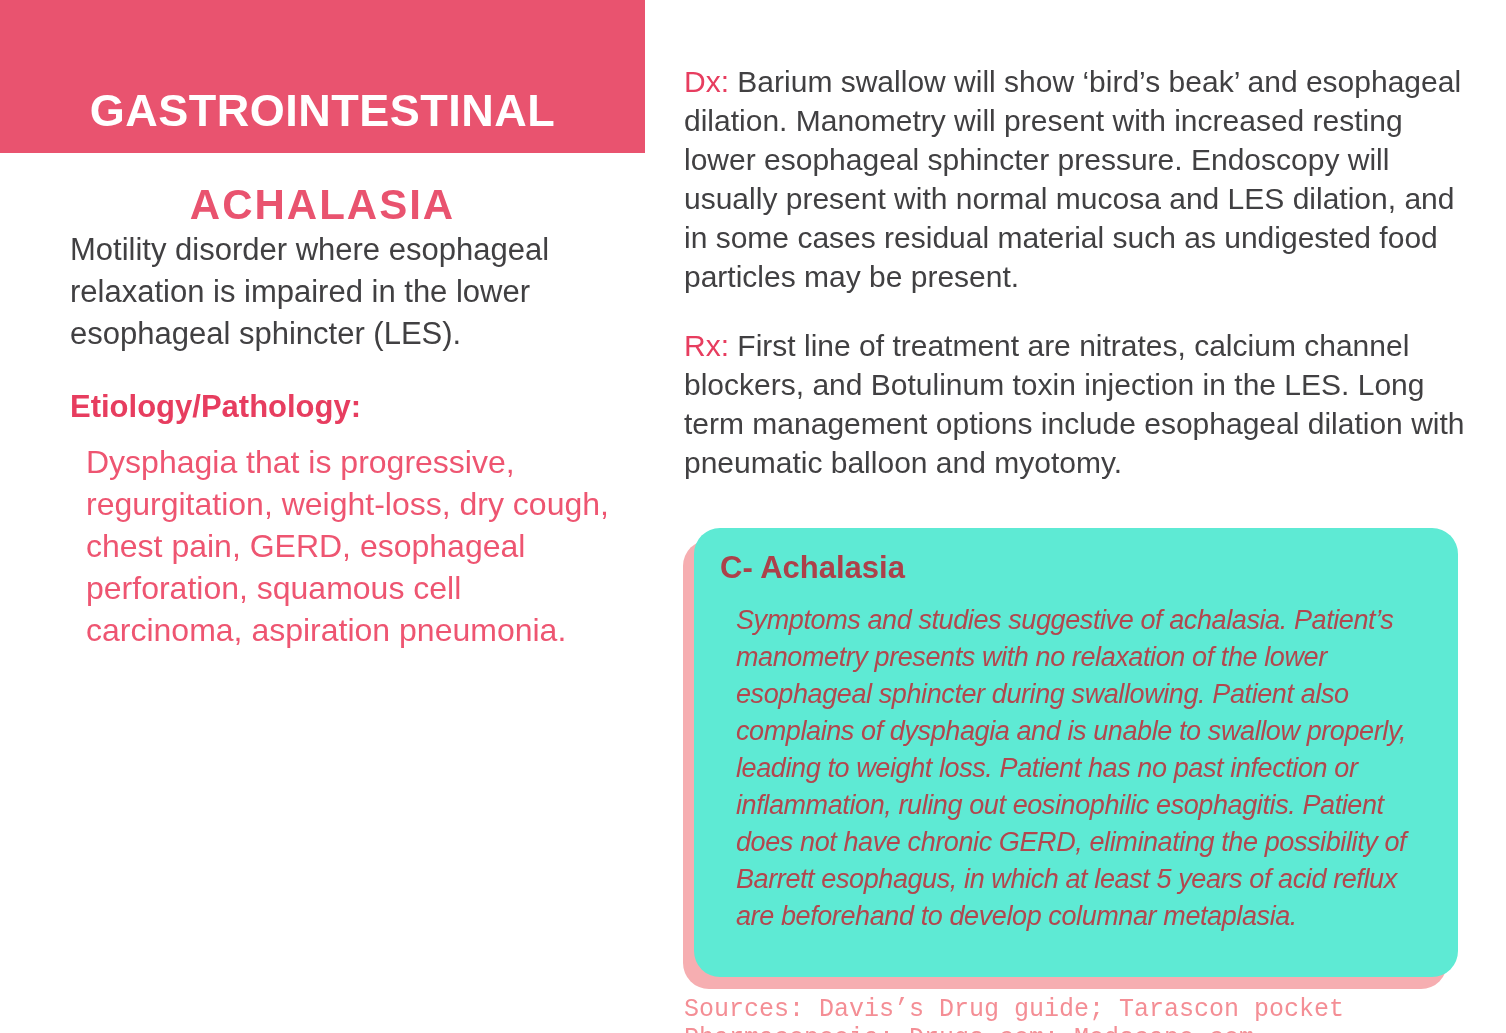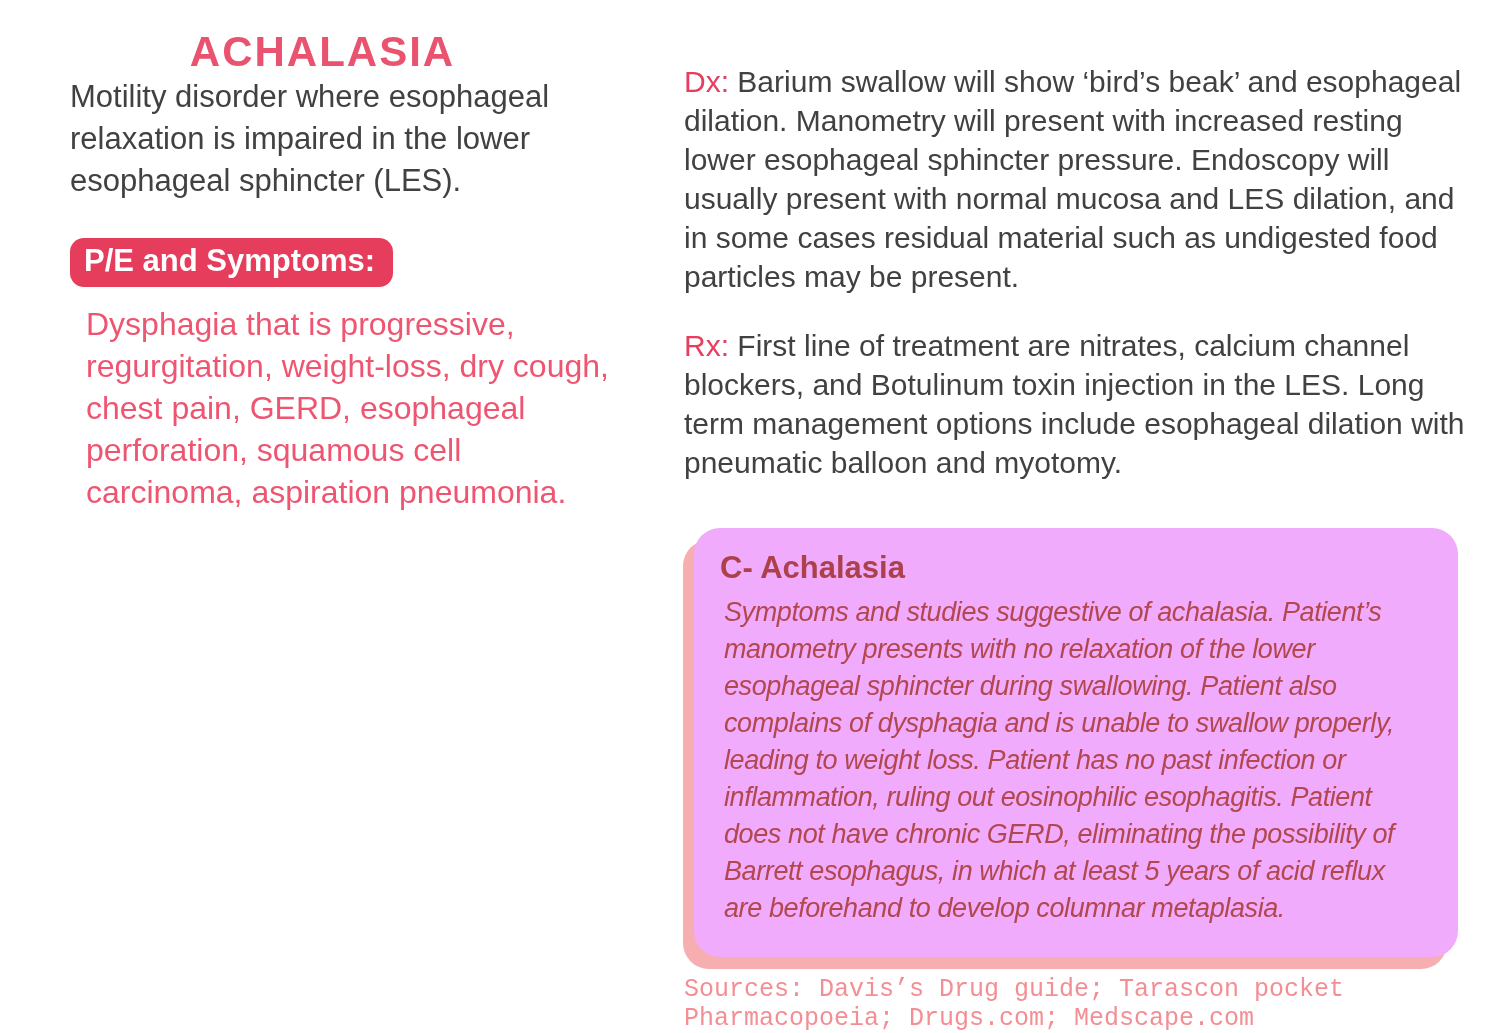--- a/index.html
+++ b/index.html
@@ -51,53 +51,54 @@
   
   .right-col {
     flex: 1; box-sizing: border-box;
     padding: 62px 34px 0 39px;
   }
   .rp { margin: 0 0 30px 0; font-size: 30px; line-height: 39px; color: #414042; }
   .inline-label { color: #E73D5F; font-weight: normal; }
 
   .case-box {
     margin: 46px 0 0 10px; width: 764px; box-sizing: border-box;
-    background: #f0abfc; border-radius: 26px;
+    background: #5eead4; border-radius: 26px;
     box-shadow: -11px 12px 0 #F6AEB1;
     padding: 22px 28px 26px 26px;
   }
   .case-box h3 {
     margin: 0 0 8px 0; color: #AC414A;
     font-size: 31px; font-weight: bold;
   }
   .case-box p {
-    margin: 4px; color: #B2474E; font-style: italic;
+    margin: 16px; color: #B2474E; font-style: italic;
     font-size: 27px; line-height: 37px; letter-spacing: -0.4px;
   }
   .sources {
     margin-top: 18px; text-align: left;
     color: #F48E95; font-size: 25px; font-family: Liberation Mono, monospace;
   }
 </style>
 </head>
 <body>
 
 <div class="card">
 
   <div class="left-col">
+    <div class="banner">
+      <div class="banner-text">GASTROINTESTINAL</div>
+    </div>
 
     <div class="card-title">ACHALASIA</div>
 
     <div class="left-content">
       <p class="body-dark">Motility disorder where esophageal relaxation is impaired in the lower esophageal sphincter (LES).</p>
 
+      <div class="sec-head">Etiology/Pathology:</div>
 
-      <div class="pill">
-        <span>P/E and Symptoms:</span>
-      </div>
       <p class="body-pink">Dysphagia that is progressive, regurgitation, weight-loss, dry cough, chest pain, GERD, esophageal perforation, squamous cell carcinoma, aspiration pneumonia.</p>
     </div>
   </div>
 
   <div class="right-col">
     <p class="rp"><span class="inline-label">Dx:</span> <span>Barium swallow will show ‘bird’s beak’ and esophageal dilation. Manometry will present with increased resting lower esophageal sphincter pressure. Endoscopy will usually present with normal mucosa and LES dilation, and in some cases residual material such as undigested food particles may be present.</span></p>
 
     <p class="rp"><span class="inline-label">Rx:</span> <span>First line of treatment are nitrates, calcium channel blockers, and Botulinum toxin injection in the LES. Long term management options include esophageal dilation with pneumatic balloon and myotomy.</span></p>
 
     <div class="case-box">

